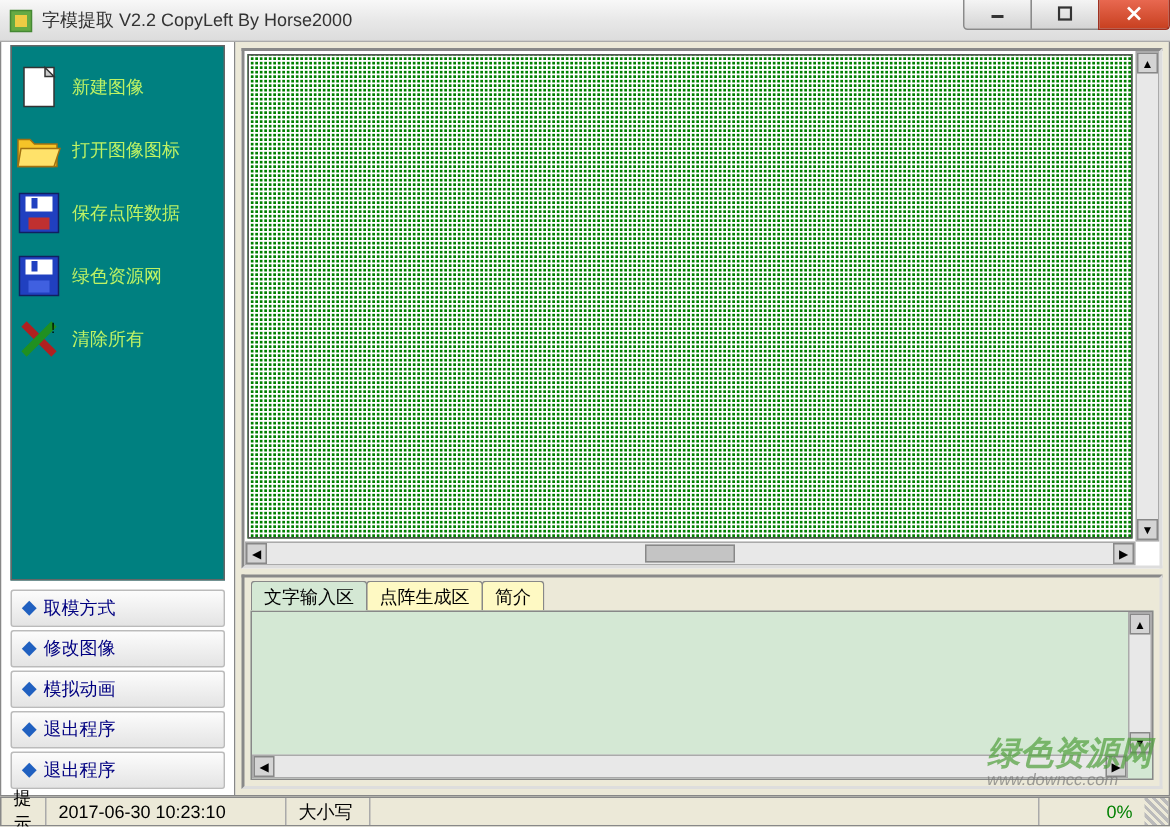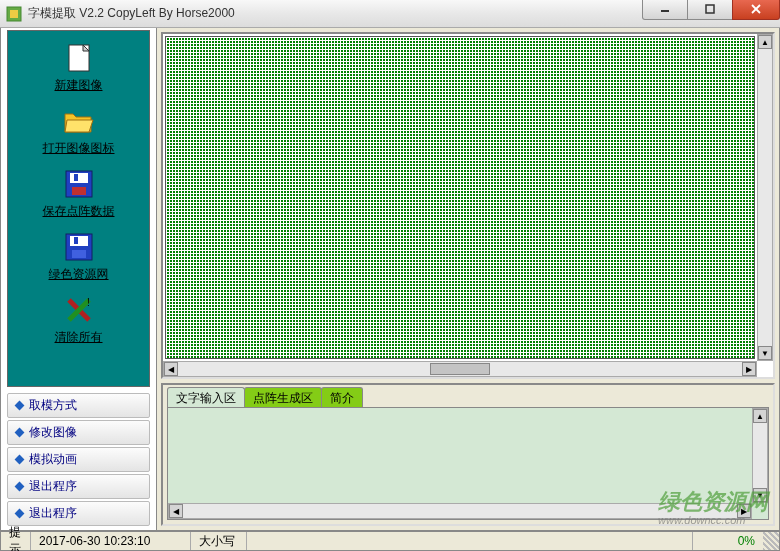--- a/index.html
+++ b/index.html
@@ -94,28 +94,27 @@
       border: 1px solid #666;
       display: flex;
       flex-direction: column;
       align-items: center;
       padding: 12px 0;
       gap: 12px;
       overflow: hidden;
     }
     .tool-item {
       display: flex;
-      flex-direction: column;
+      flex-direction: row;
       align-items: center;
       gap: 4px;
       cursor: pointer;
-      color: #000000;
+      color: #bef264;
       font-size: 12px;
       width: 100%;
-      text-decoration: underline;
     }
     .tool-item .icon-box {
       width: 36px; height: 30px;
       display: flex; align-items: center; justify-content: center;
     }
     .collapsed-list {
       margin: 2px 6px;
     }
     .collapsed-list .group-header {
       margin: 2px 0;
@@ -166,21 +165,21 @@
       flex-direction: column;
     }
     .tabs-row {
       display: flex;
       height: 22px;
       padding: 2px 4px 0 4px;
       gap: 0;
     }
     .tab {
       padding: 2px 8px;
-      background: #84cc16;
+      background: #fef9c3;
       border: 1px solid #888;
       border-bottom: none;
       font-size: 12px;
       cursor: pointer;
       margin-right: -1px;
       border-radius: 3px 3px 0 0;
     }
     .tab.active {
       background: #d4e8d4;
       position: relative;

